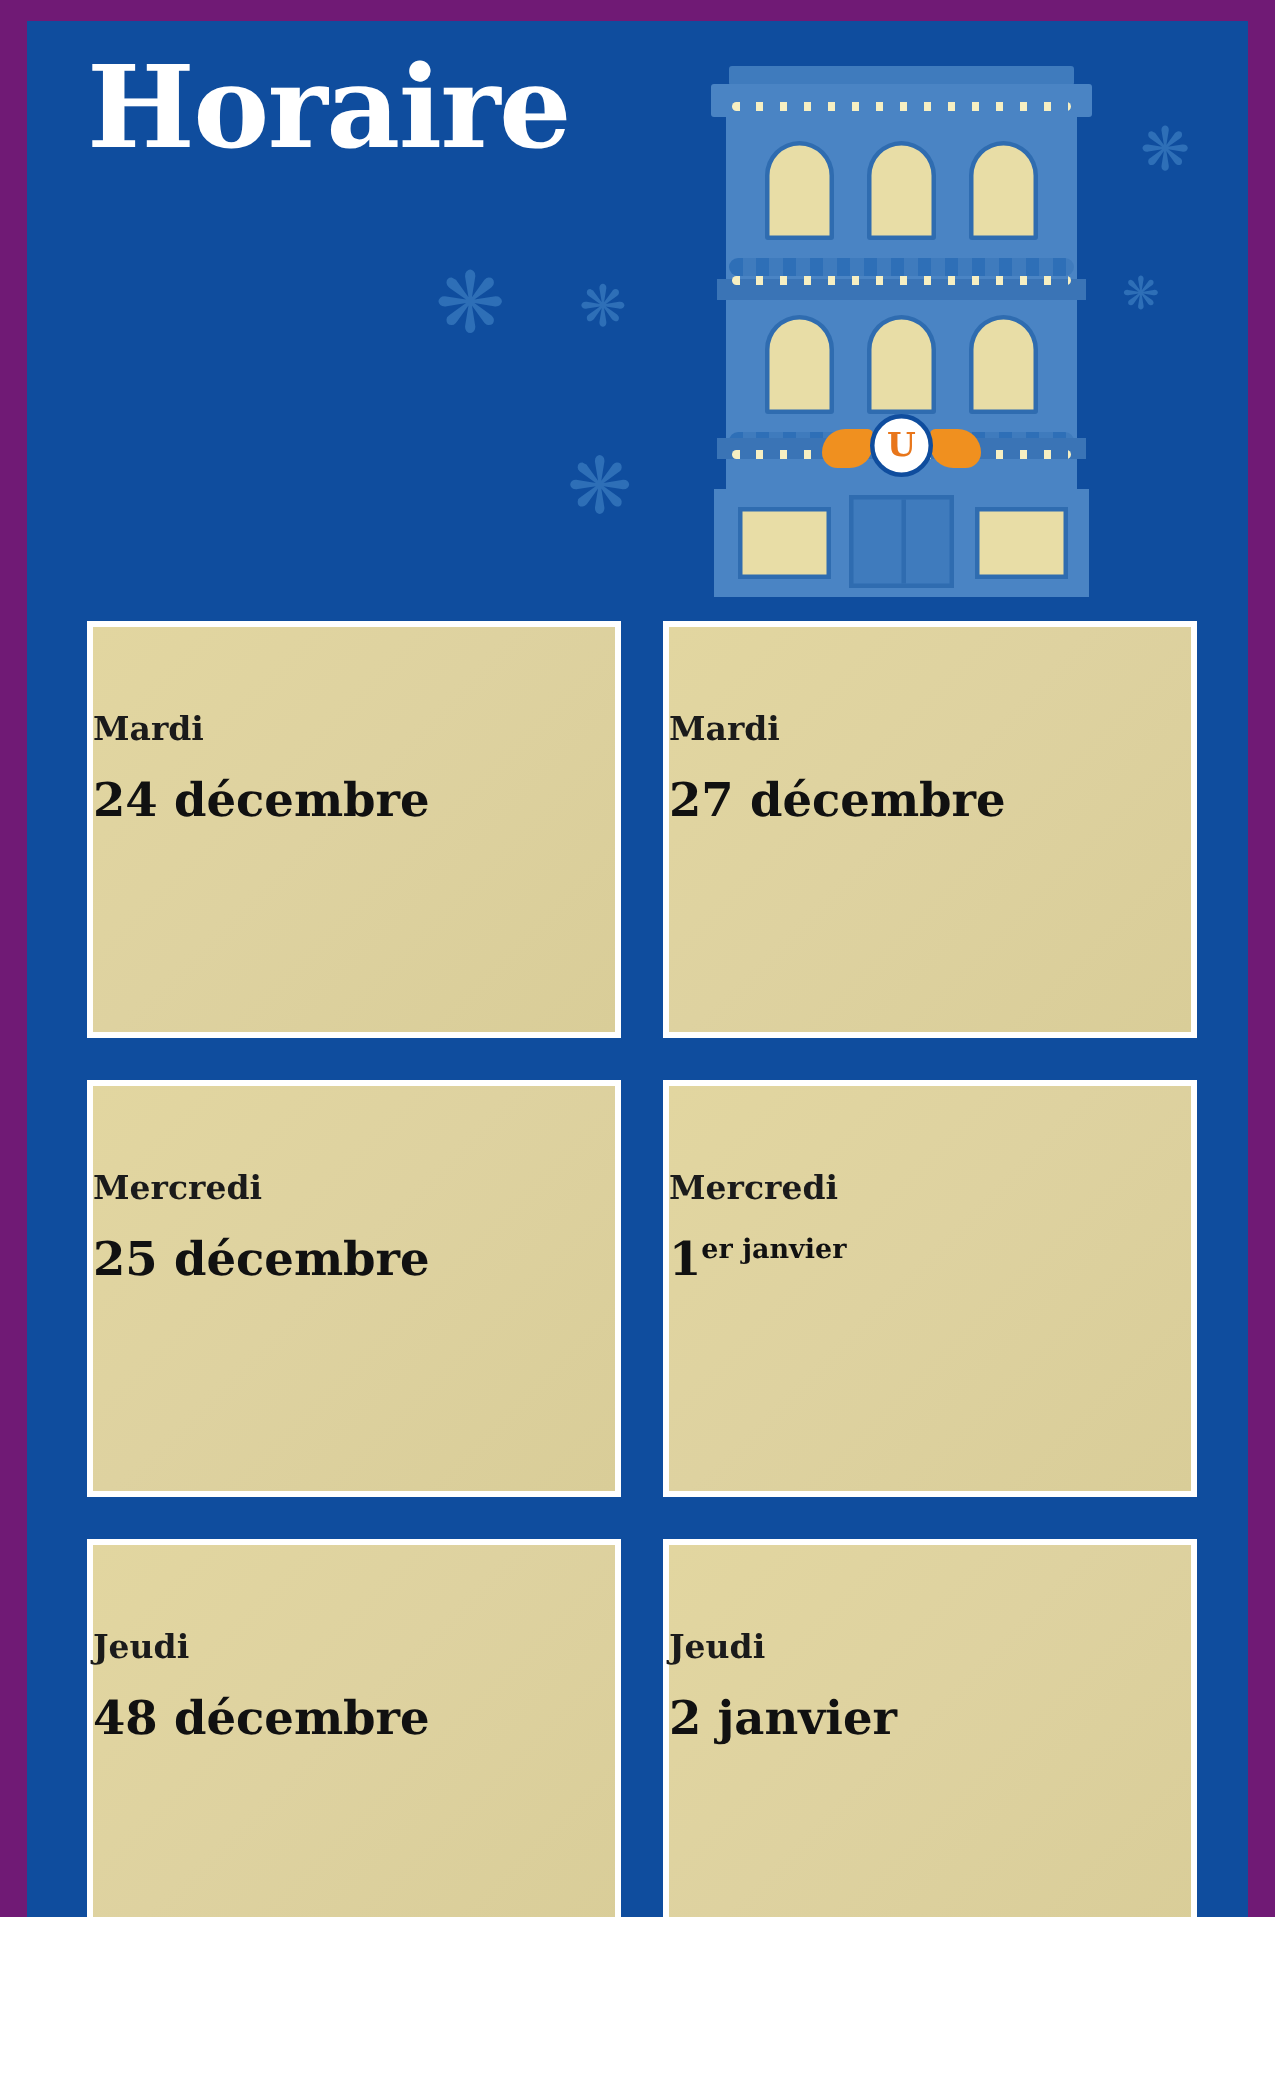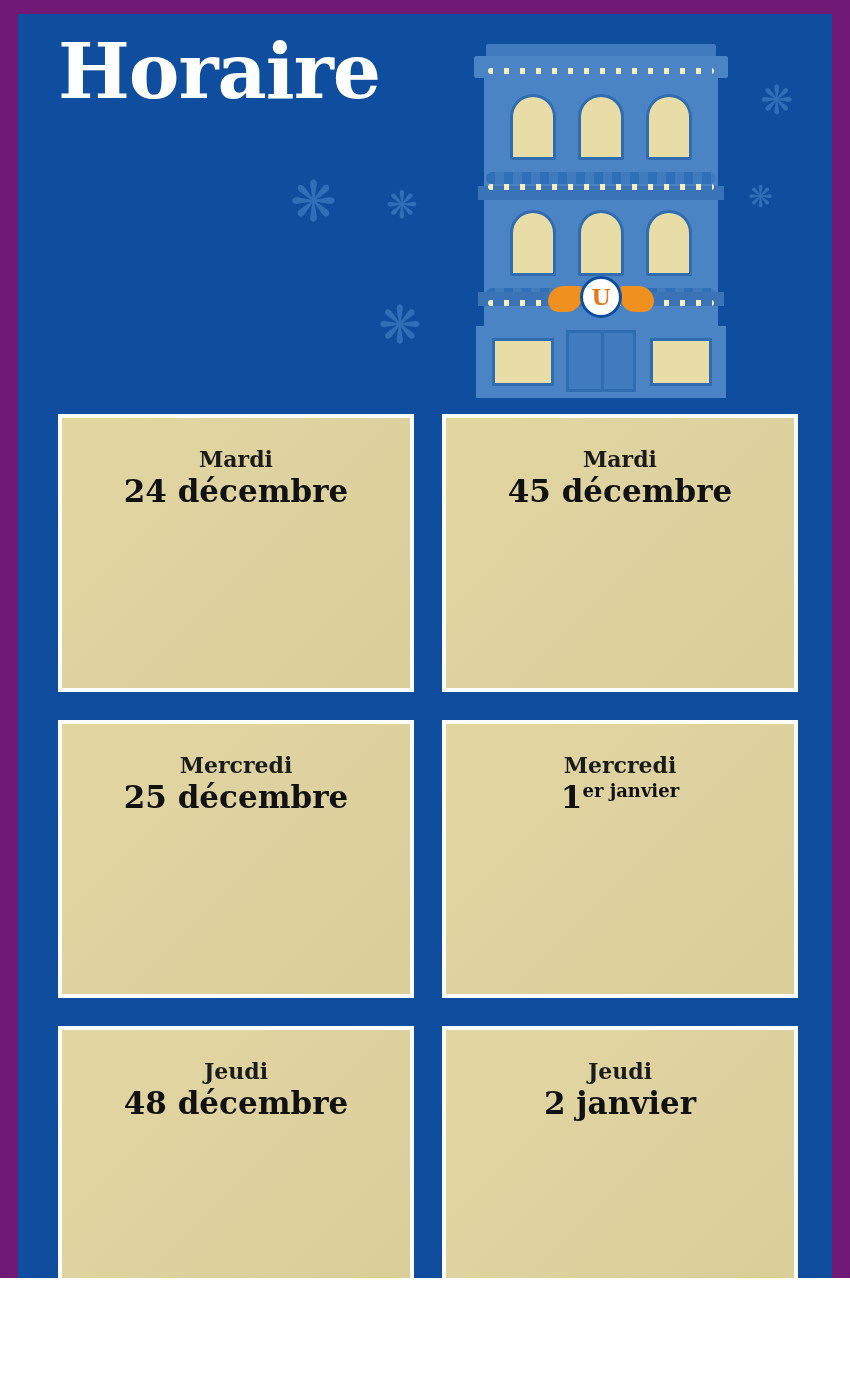--- a/index.html
+++ b/index.html
@@ -162,37 +162,37 @@
     display: flex;
     justify-content: space-between;
     margin-bottom: 28px;
   }
   .card {
     width: 356px;
     height: 278px;
     background: linear-gradient(135deg,#e2d6a0 0%, #ded2a0 45%, #d9cd98 100%);
     border: 4px solid #ffffff;
     box-sizing: border-box;
-    padding-top: 29px;
-    text-align: center;
+    padding-top: 56px;
+    text-align: left;
   }
   .card .day {
     font-family: "DejaVu Serif", "Liberation Serif", serif;
     font-weight: 700;
     font-size: 22px;
     color: #1b1b1b;
     line-height: 1.1;
   }
   .card .date {
     font-family: "DejaVu Serif", "Liberation Serif", serif;
     font-weight: 700;
     font-size: 31px;
     color: #111111;
     line-height: 1.2;
-    margin-top: 2px;
+    margin-top: 18px;
   }
   .card .date sup {
     font-size: 18px;
     vertical-align: super;
   }
 </style>
 </head>
 <body>
 
 <div class="poster">
@@ -241,21 +241,21 @@
     </div>
 
     <div class="grid">
       <div class="card-row">
         <div class="card">
           <div class="day">Mardi</div>
           <div class="date">24 décembre</div>
         </div>
         <div class="card">
           <div class="day">Mardi</div>
-          <div class="date">45 décembre</div>
+          <div class="date">27 décembre</div>
         </div>
       </div>
 
       <div class="card-row">
         <div class="card">
           <div class="day">Mercredi</div>
           <div class="date">25 décembre</div>
         </div>
         <div class="card">
           <div class="day">Mercredi</div>

